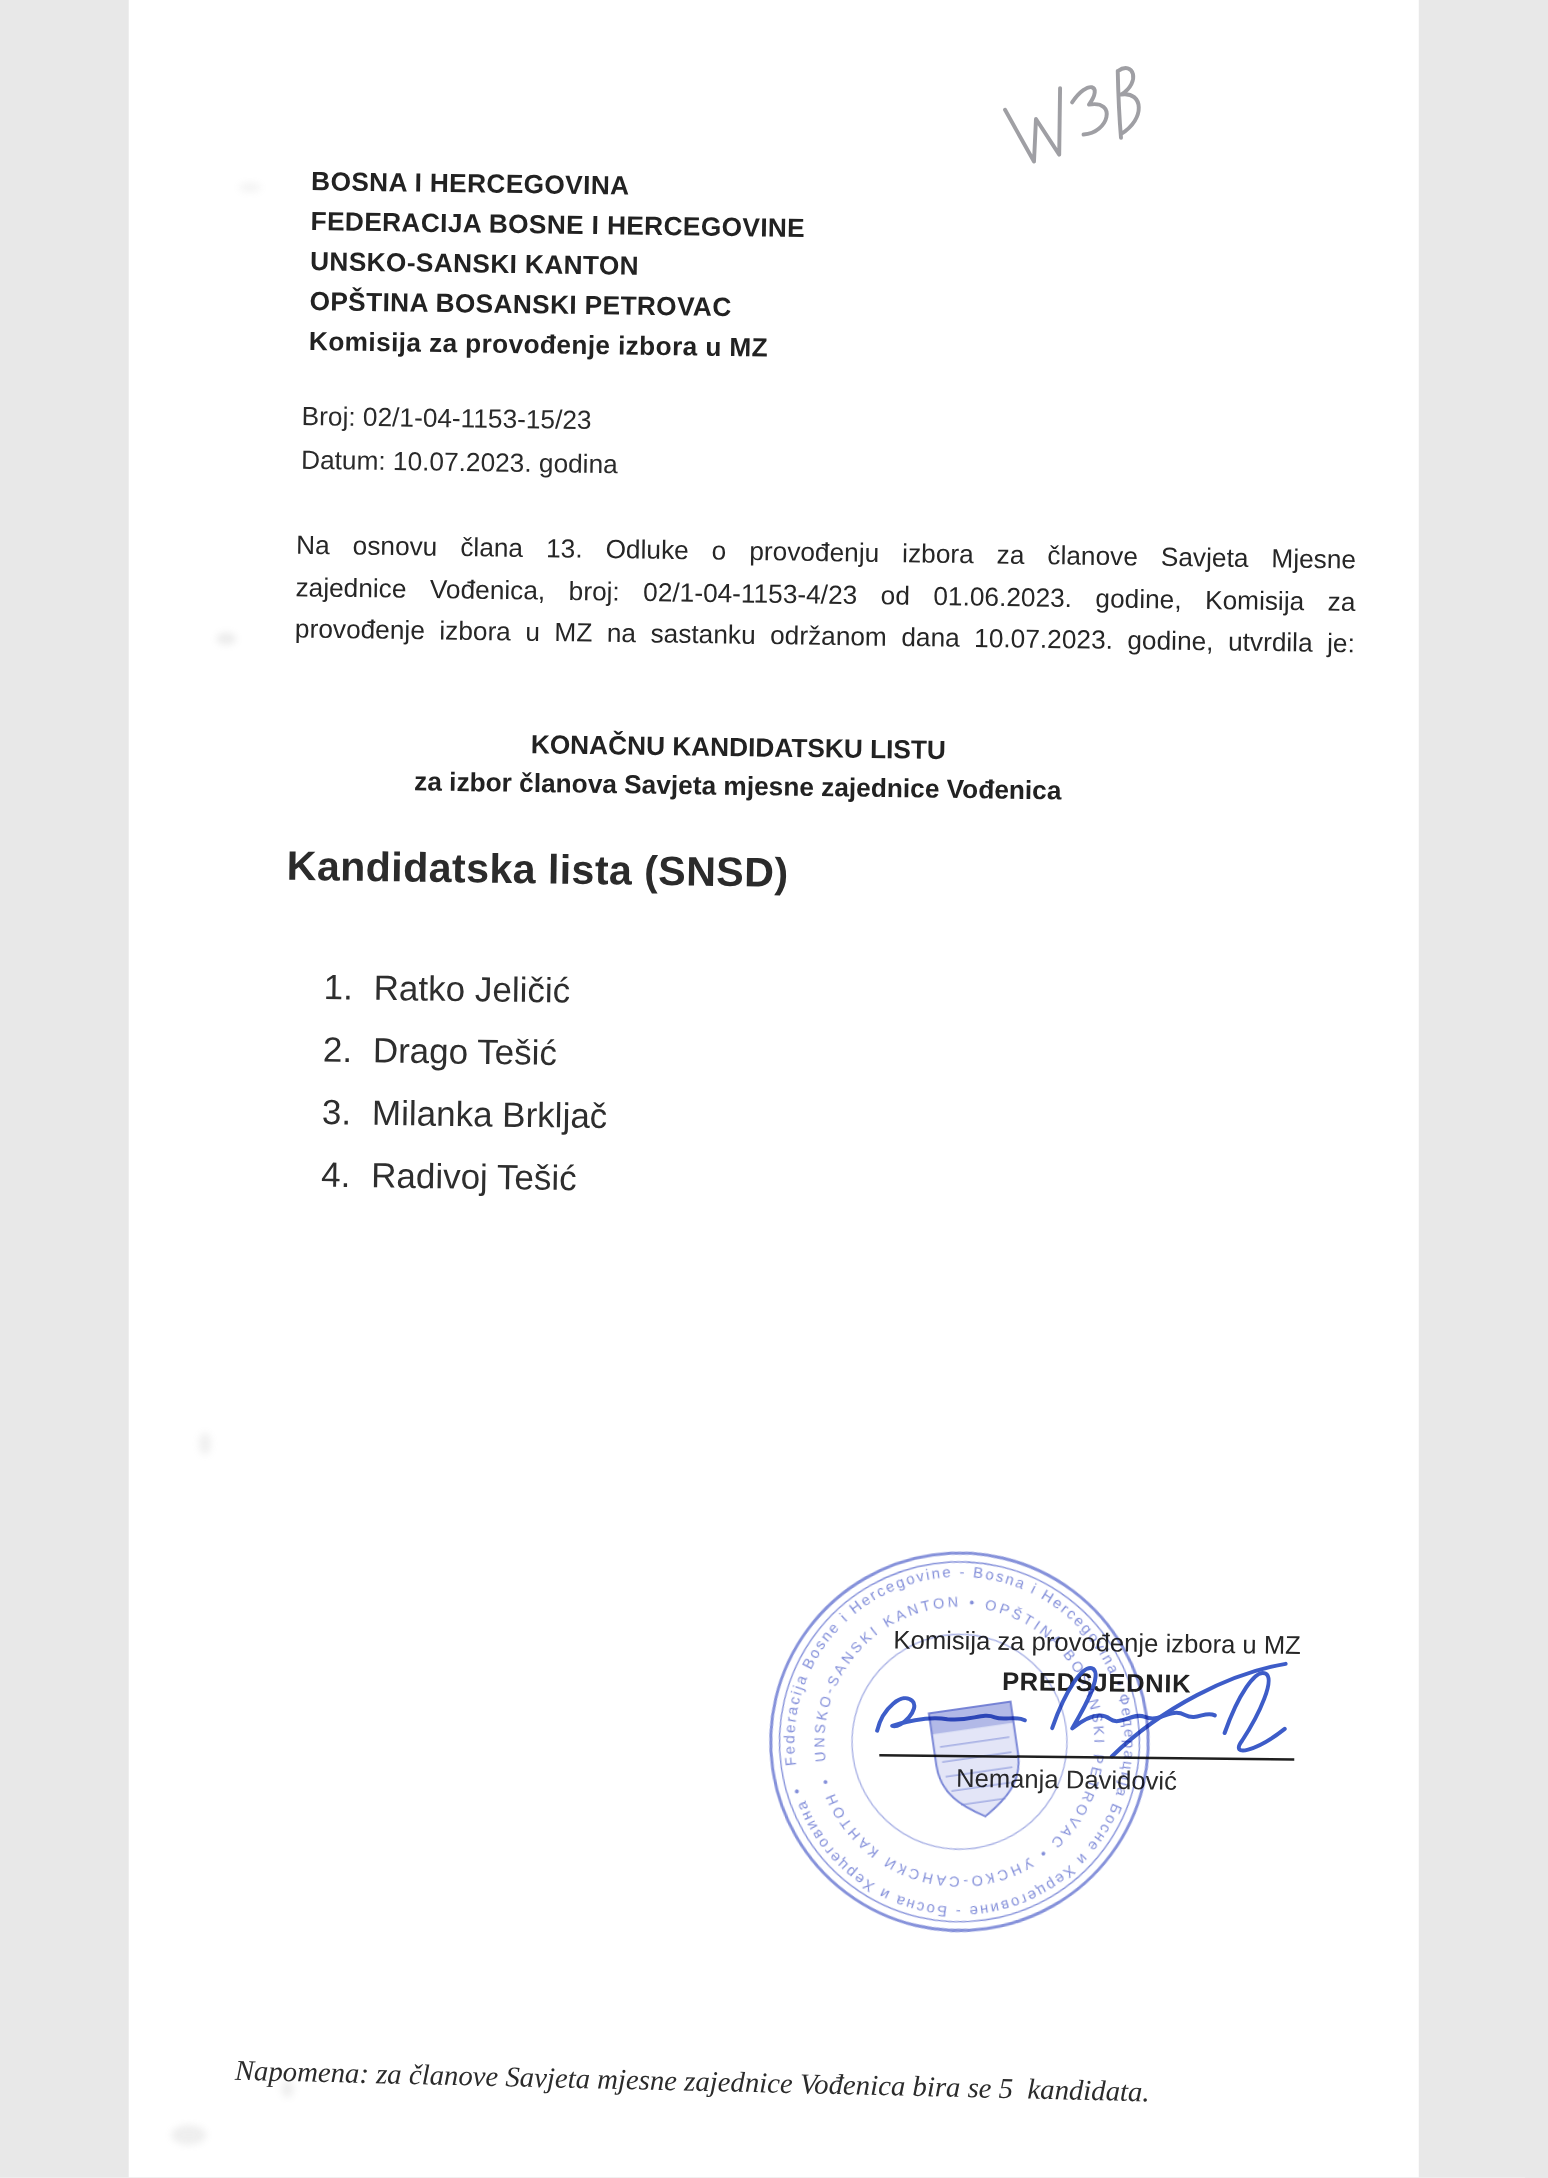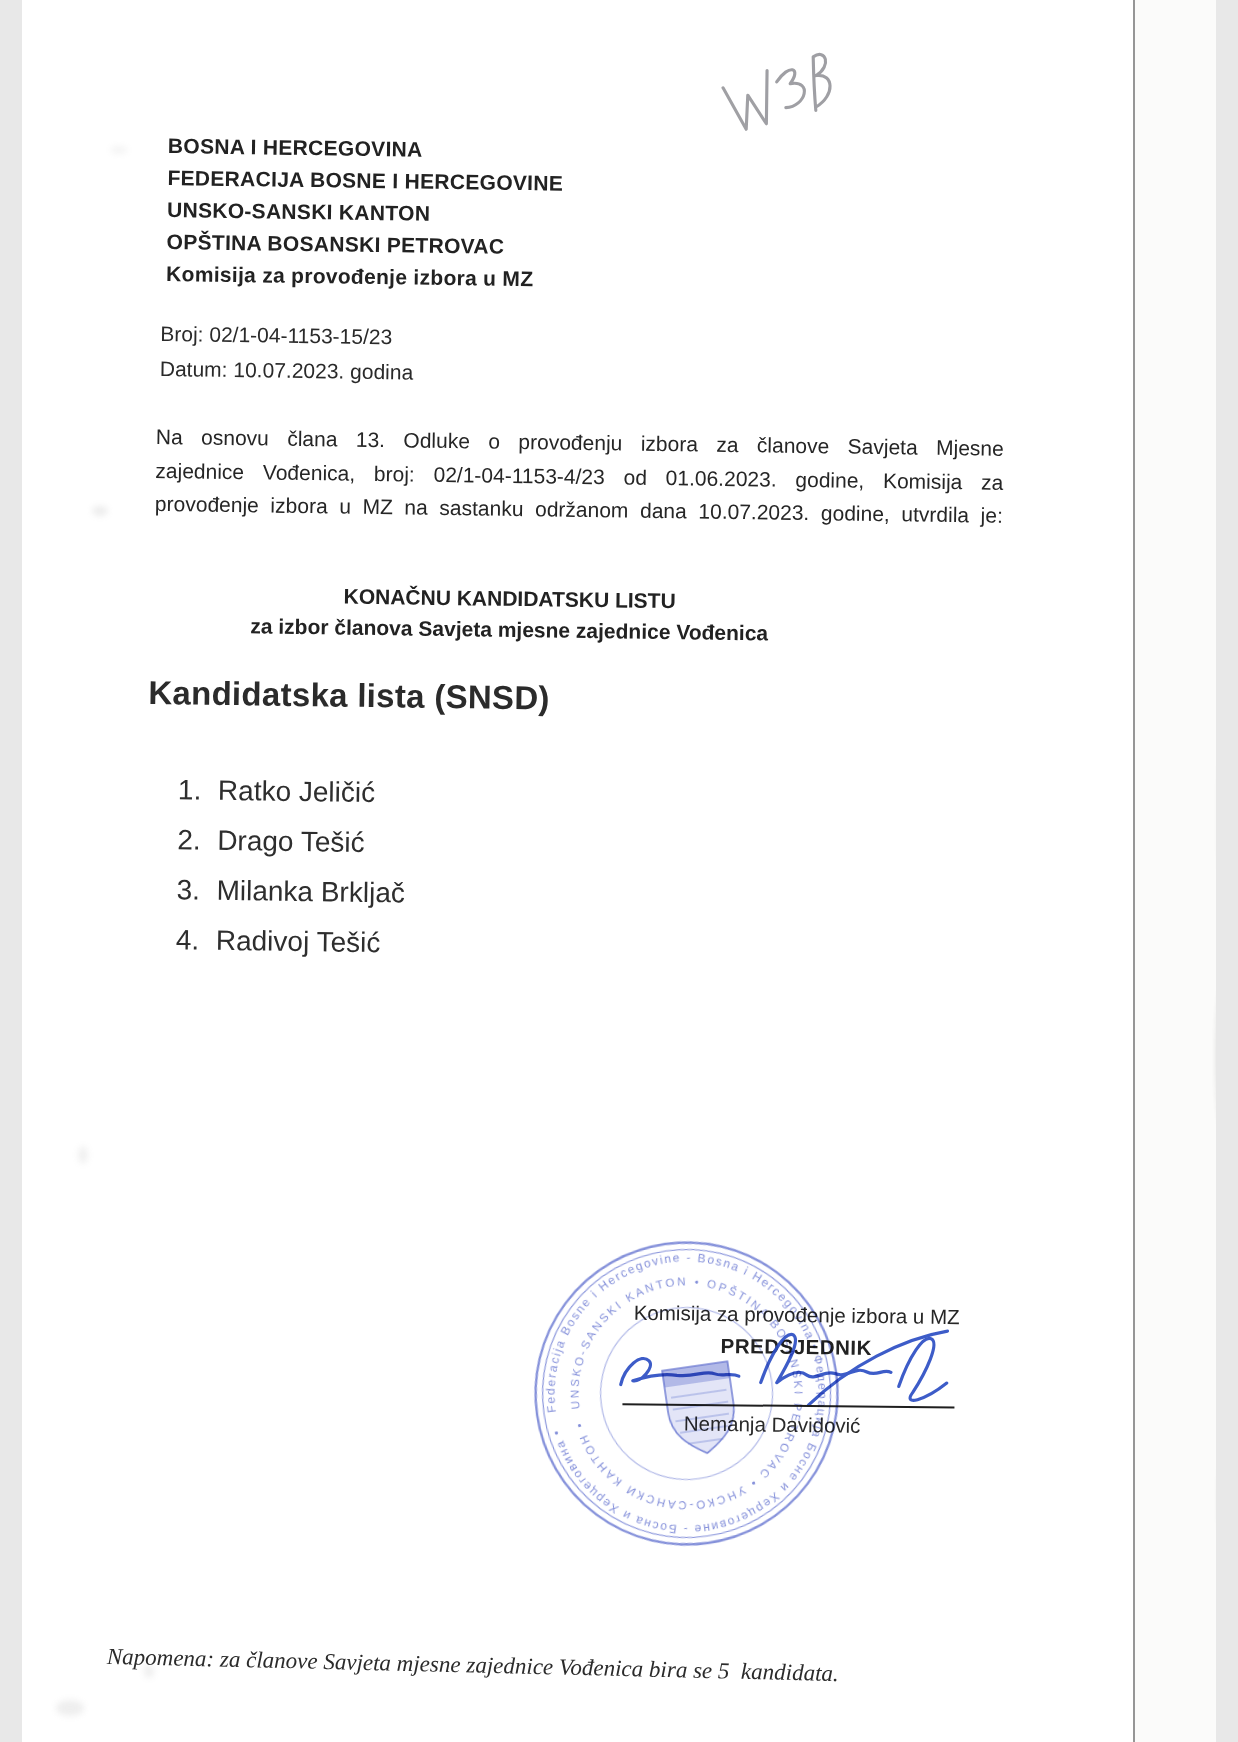--- a/index.html
+++ b/index.html
@@ -1,17 +1,17 @@
 <!DOCTYPE html>
 <html><head>
 <meta charset="utf-8">
 <style>
   html,body { margin:0; padding:0; background:#e8e8e8; }
   .page {
-    position:relative; width:1194px; height:1742px; margin:0 auto;
+    position:relative; width:1032px; height:1742px; margin:0 auto;
     background:#ffffff; overflow:hidden;
     font-family:"Liberation Sans", sans-serif; color:#1e1e1e;text-decoration:underline;
   }
   .doc { position:absolute; inset:0; transform:rotate(0.8deg); transform-origin:140px 0px; }
 
   .letterhead { position:absolute; left:148px; top:130px; font-weight:bold; font-size:21px; line-height:32px; letter-spacing:.3px; color:#222; }
   .reference  { position:absolute; left:143px; top:316px; font-size:21px; line-height:35px; color:#2a2a2a; }
 
   .intro { position:absolute; left:140px; top:420px; width:848px; font-size:21px; line-height:33.5px; color:#262626; }
   .intro .jline { text-align:justify; text-align-last:justify; }

